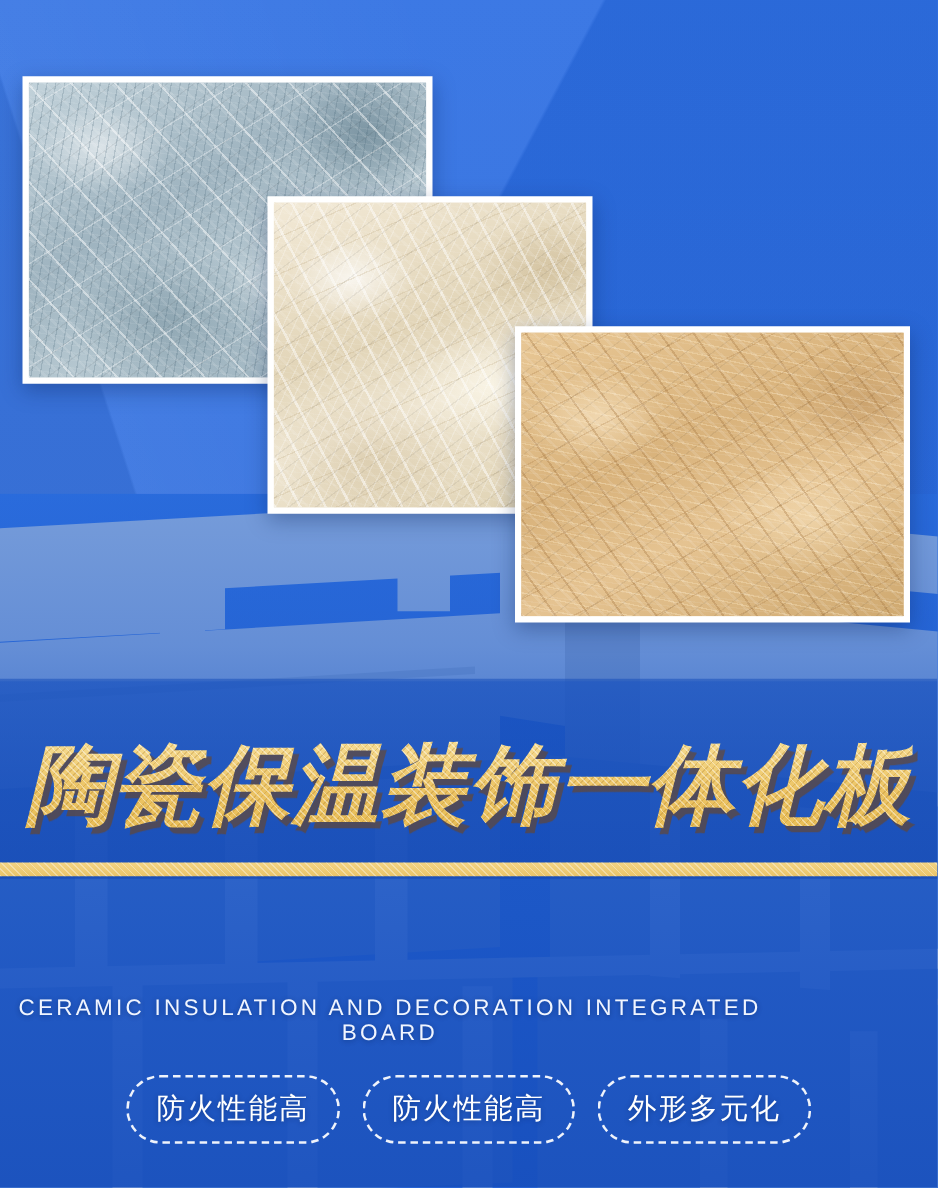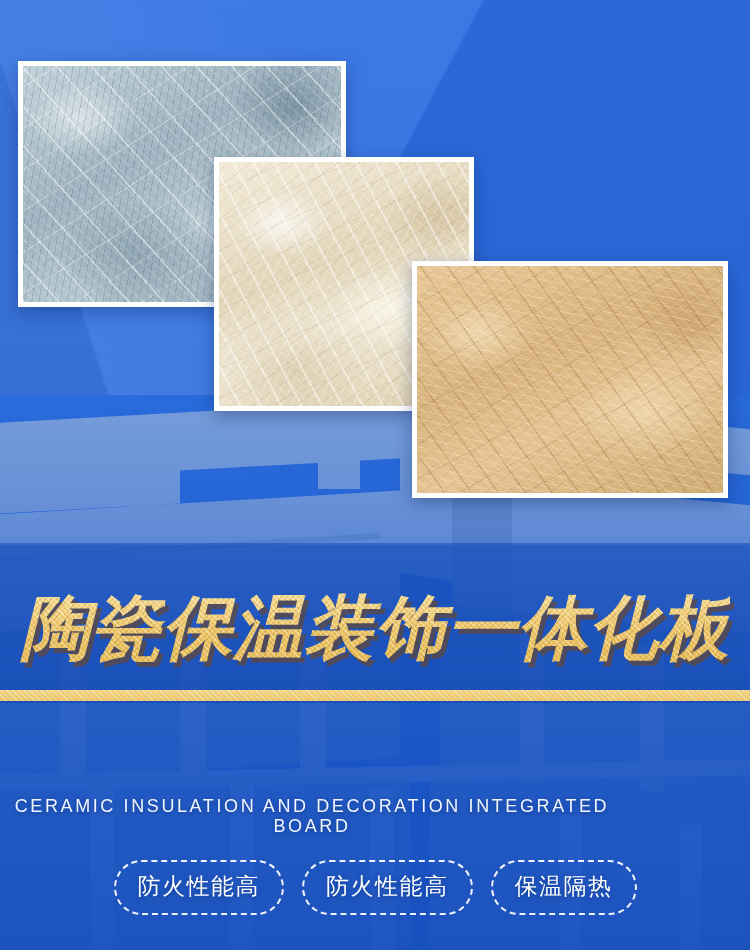--- a/index.html
+++ b/index.html
@@ -238,16 +238,16 @@
   <div class="title-wrap">
     <div class="main-title">陶瓷保温装饰一体化板</div>
   </div>
   <div class="gold-rule"></div>
 
   <div class="sub-en">CERAMIC INSULATION AND DECORATION INTEGRATED BOARD</div>
 
   <div class="pills">
     <div class="pill">防火性能高</div>
     <div class="pill">防火性能高</div>
-    <div class="pill">保温隔热</div>
+    <div class="pill">外形多元化</div>
   </div>
 
 </div>
 
 </body></html>

